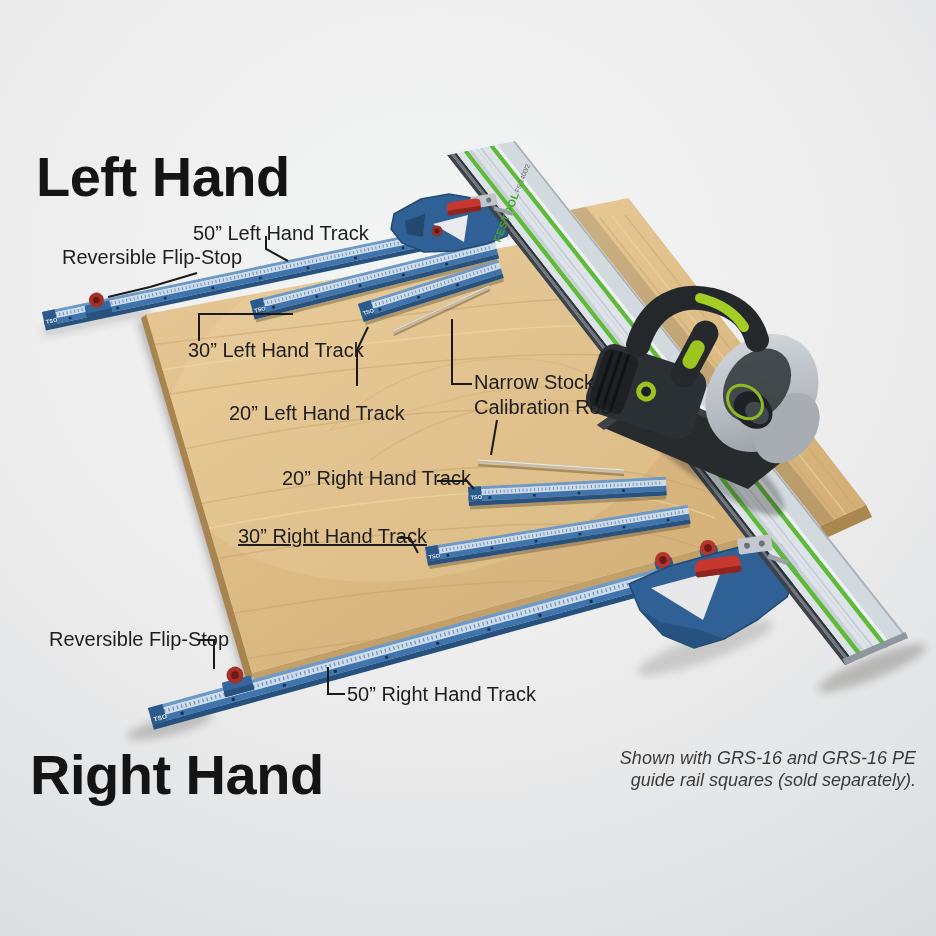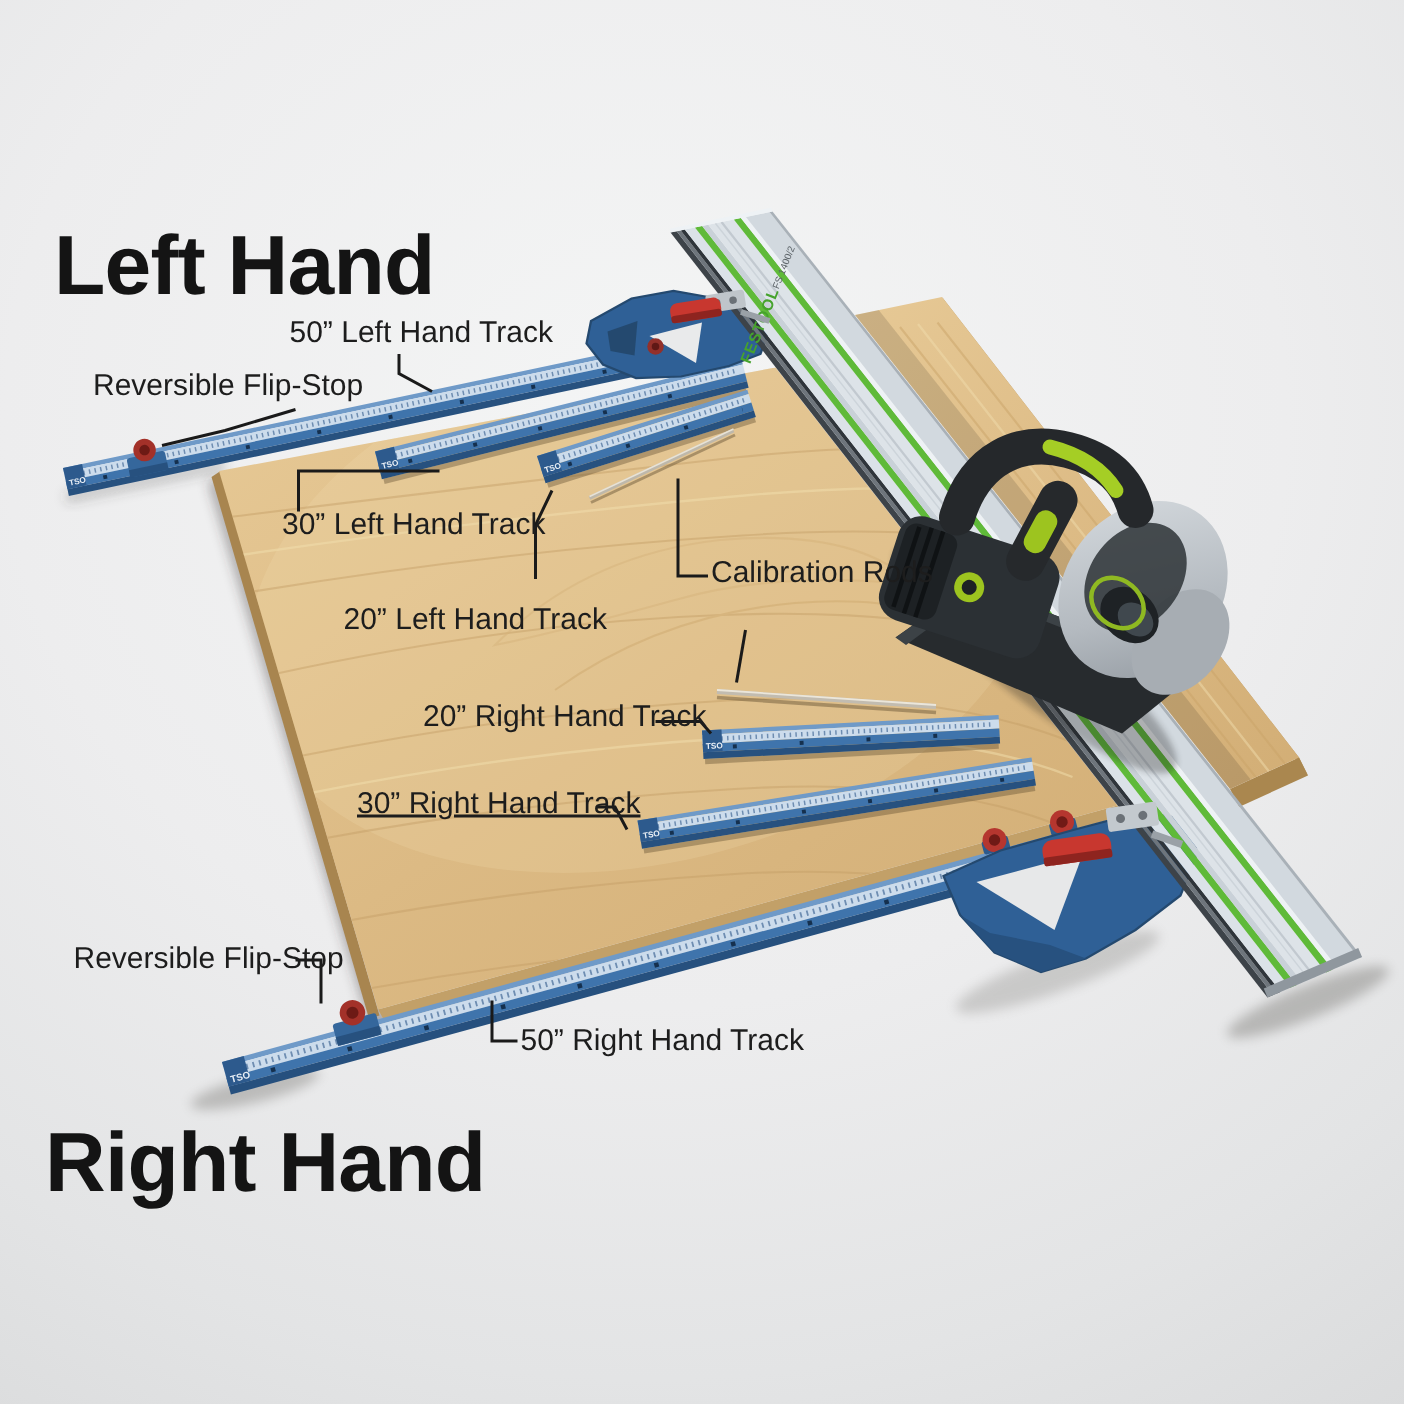--- a/index.html
+++ b/index.html
@@ -305,28 +305,33 @@
     <polyline points="437,481 467,481 474,489"></polyline>
     <polyline points="398,538 410,538 418,553"></polyline>
     <polyline points="197,640 214,640 214,669"></polyline>
     <polyline points="345,694 328,694 328,667"></polyline>
   </g>
 </svg>
 
 <div class="title" style="left:36px;top:144px;">Left Hand</div>
 <div class="title" style="left:30px;top:742px;">Right Hand</div>
 
-<div class="callout" style="left:193px;top:211px;">50” Left Hand Track</div>
+<div class="callout" style="left:193px;top:222px;">50” Left Hand Track</div>
 <div class="callout" style="left:62px;top:246px;">Reversible Flip-Stop</div>
 <div class="callout" style="left:156px;top:339px;margin-left:32px;">30” Left Hand Track</div>
 <div class="callout" style="left:229px;top:402px;">20” Left Hand Track</div>
 
 <div class="callout-block" style="left:474px;top:370px;">
+  <div>Narrow Stock</div>
   <div>Calibration Rods</div>
 </div>
 
 <div class="callout" style="left:282px;top:467px;text-align:center;">20” Right Hand Track</div>
 <div class="callout" style="left:238px;top:525px;text-decoration:underline;">30” Right Hand Track</div>
 <div class="callout" style="left:49px;top:628px;">Reversible Flip-Stop</div>
 <div class="callout" style="left:347px;top:683px;">50” Right Hand Track</div>
 
-
+<div class="footnote">
+  <div>Shown with GRS-16 and GRS-16 PE</div>
+  <div>guide rail squares (sold separately).</div>
 </div>
 
+</div>
+
 </body></html>

